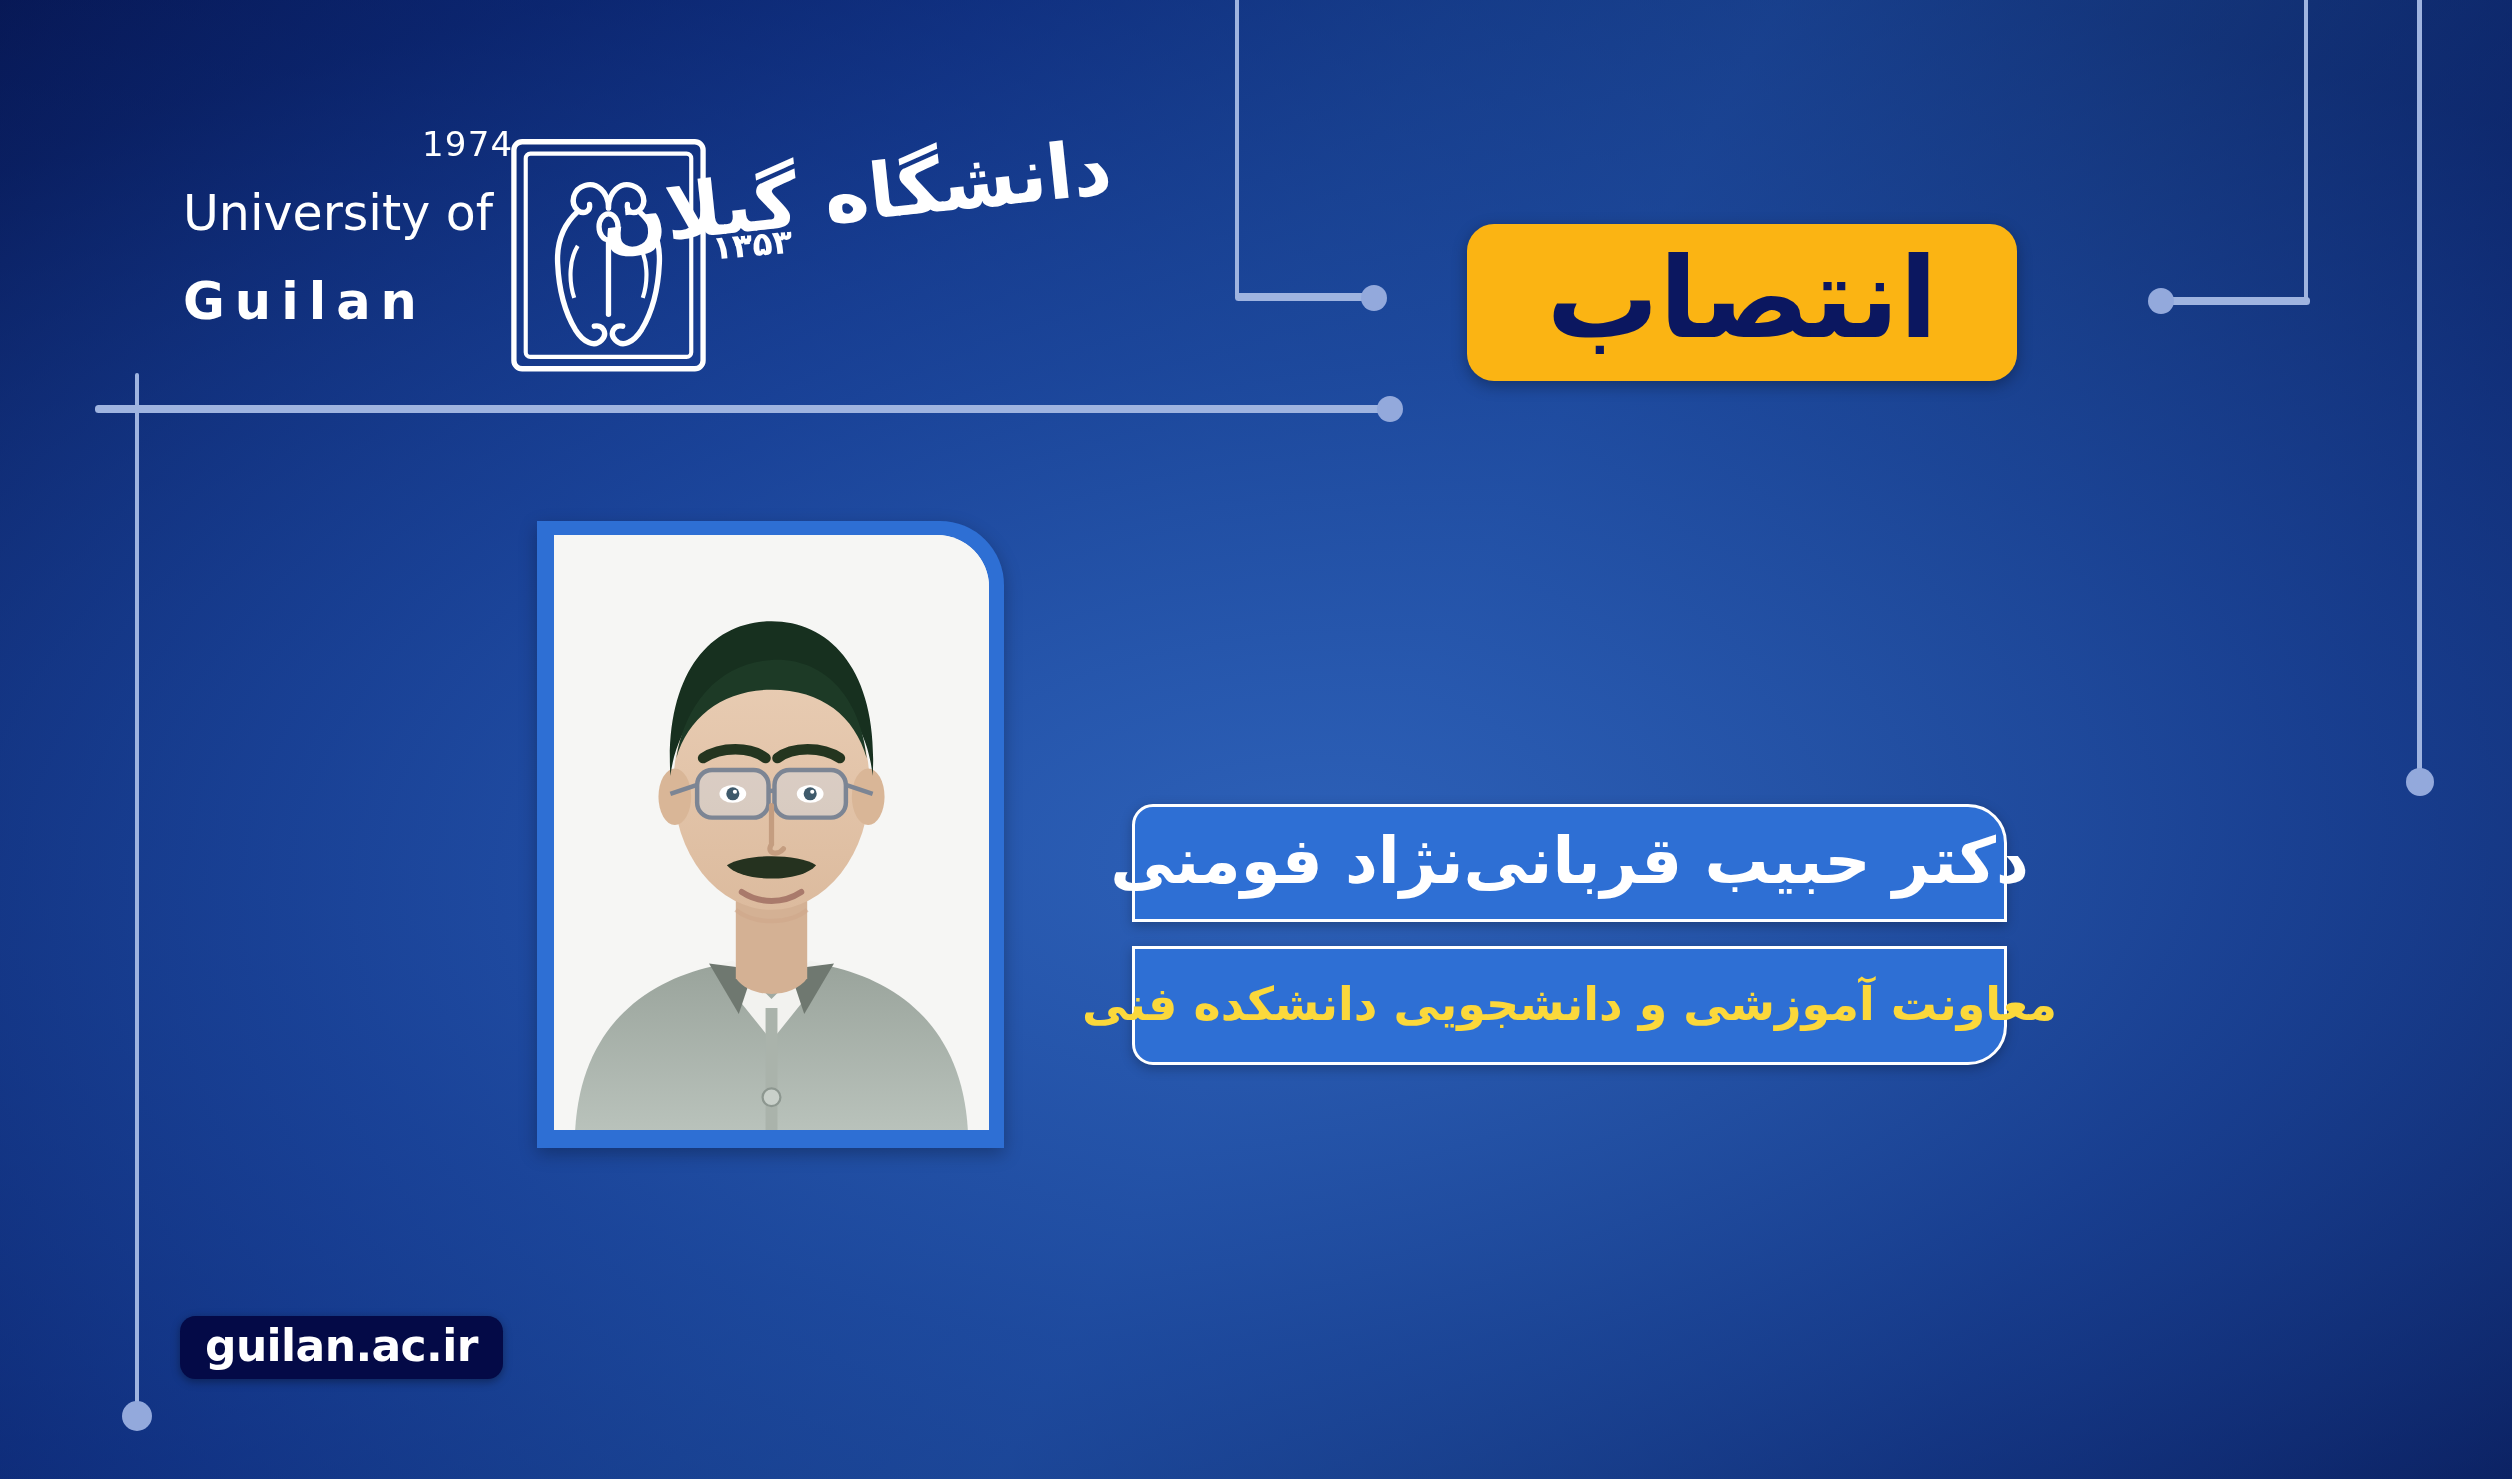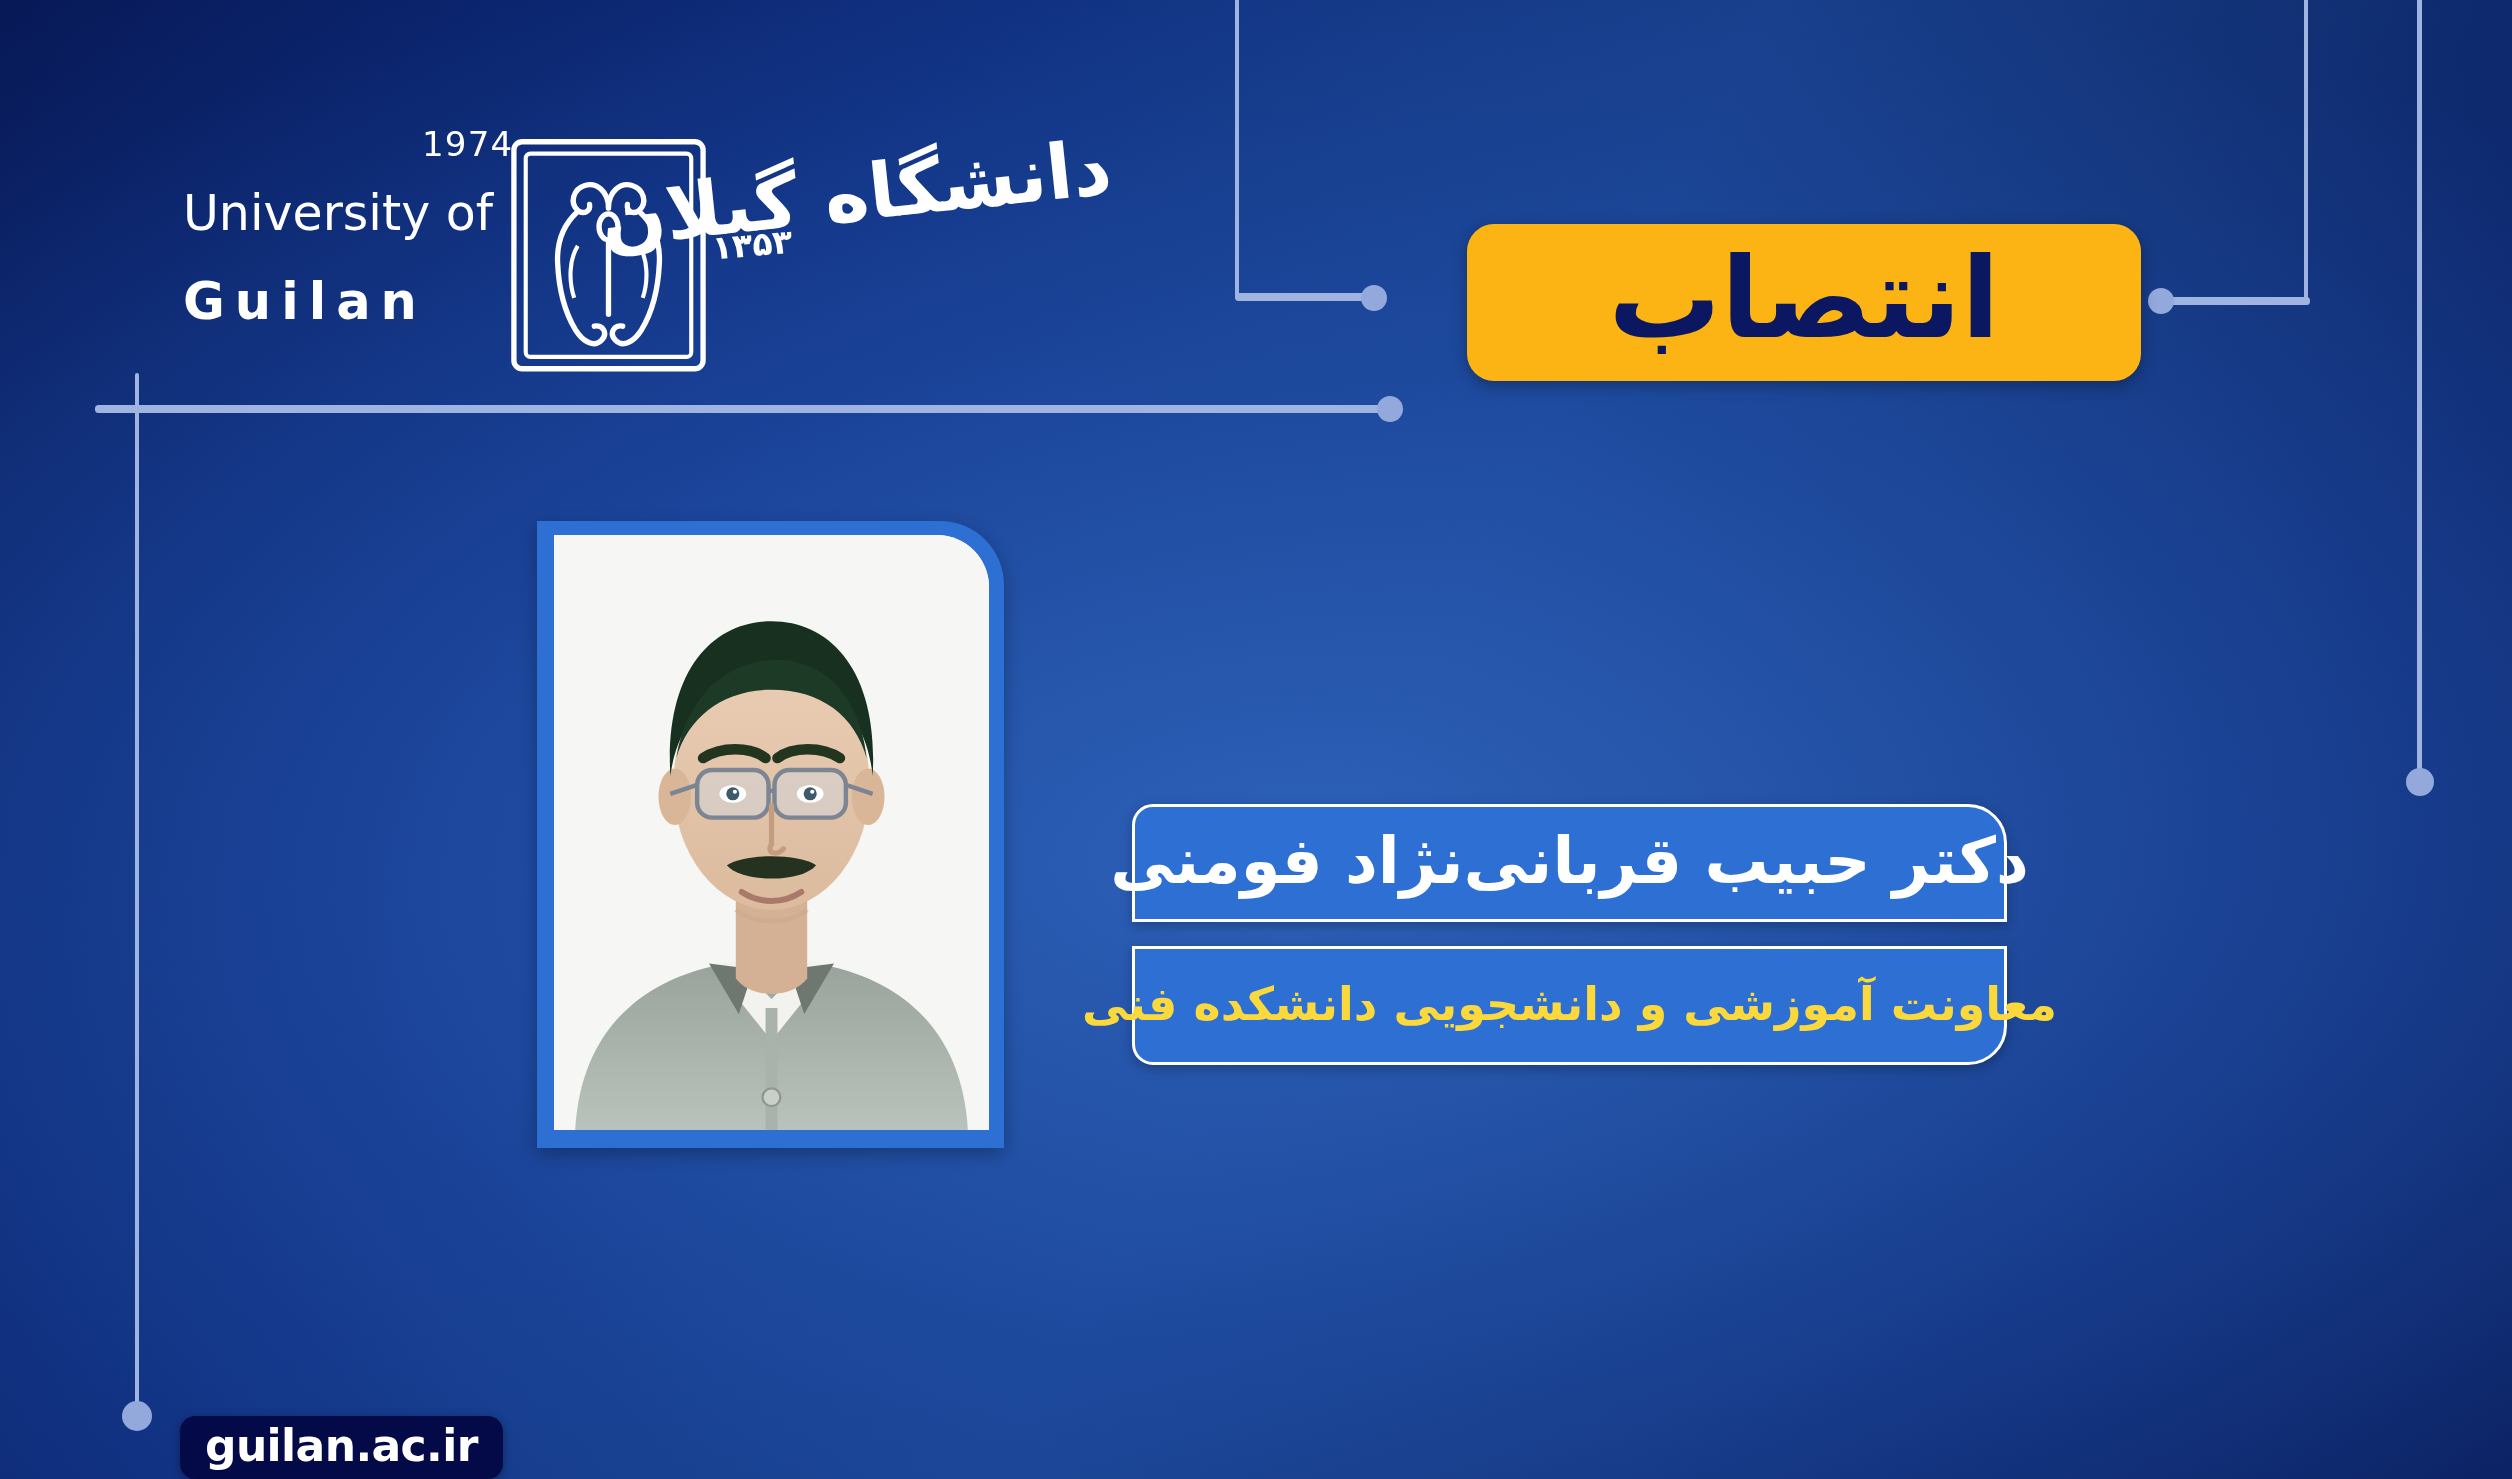--- a/index.html
+++ b/index.html
@@ -46,21 +46,21 @@
     text-align:right; direction:rtl;
     font-size:76px; font-weight:700; color:#fff;
     font-family:"DejaVu Sans","Liberation Sans",sans-serif;
     transform:rotate(-6deg);
     white-space:nowrap;
   }
 
   
   .badge-appointment{
     position:absolute; left:1467px; top:224px;
-    width:674px; height:157px;
+    width:550px; height:157px;
     background:#FBB413;
     border-radius:27px;
     box-shadow:0 4.7px 15.4px rgba(0,0,0,0.30);
     display:flex; align-items:center; justify-content:center;
   }
   .badge-appointment span{
     direction:rtl;
     color:#0b1760;
     font-size:112px;
     font-weight:700;
@@ -109,21 +109,21 @@
   .plate-title{
     left:1112px; top:946px; width:875px; height:119px;
     border-radius:0 0 39px 21px;
   }
   .plate-title span{
     color:#FBD83B; font-size:46px; font-weight:700; margin-top:-3.5px;
   }
 
   
   .url-chip{
-    position:absolute; left:180px; top:1416px;
+    position:absolute; left:180px; top:1316px;
     height:63px; padding:0 25px;
     background:#040a47;
     border-radius:15.4px;
     display:flex; align-items:center;
     box-shadow:0 2.4px 8.3px rgba(0,0,0,0.35);
   }
   .url-chip span{
     color:#ffffff; font-size:44px; font-weight:700; letter-spacing:-0.6px;
     line-height:1; margin-top:-3.5px;
   }

